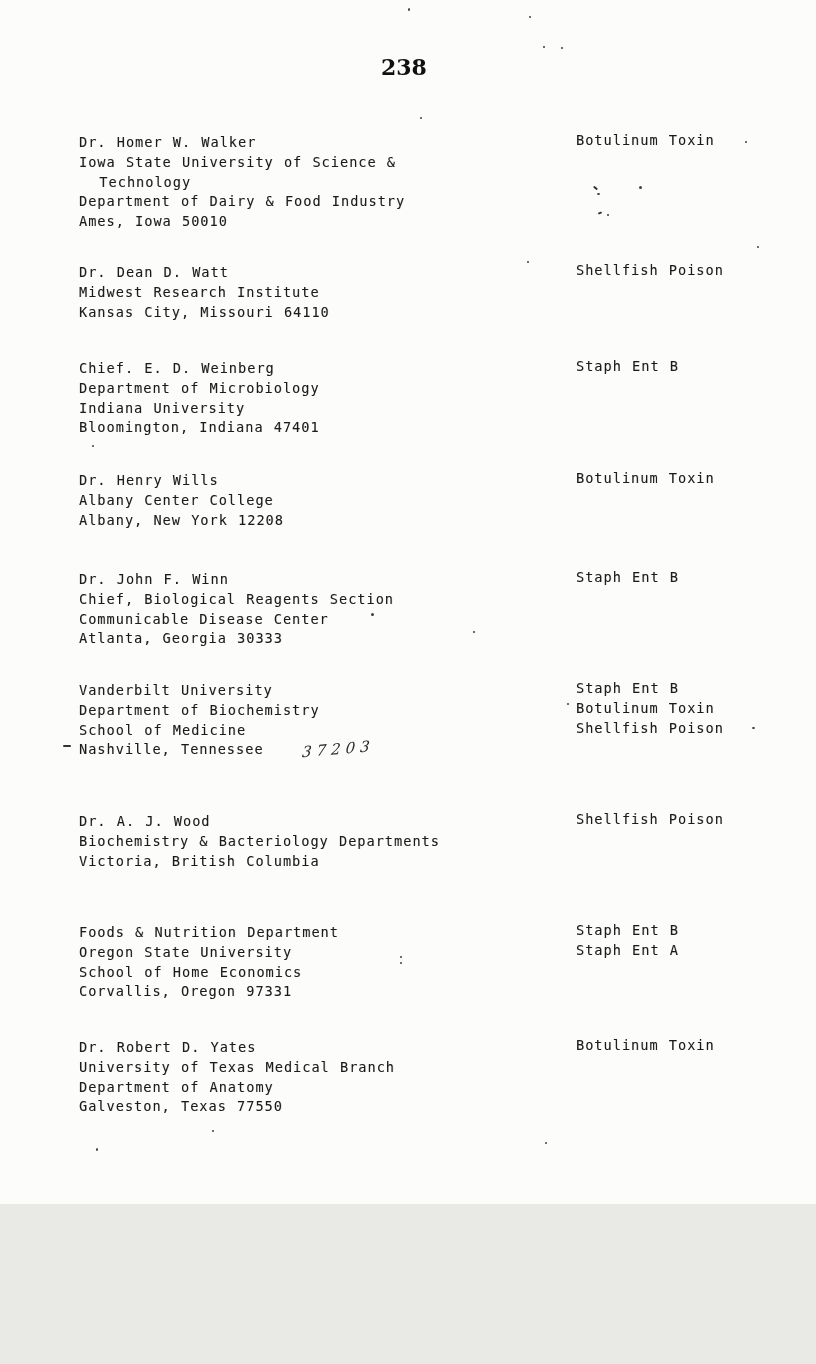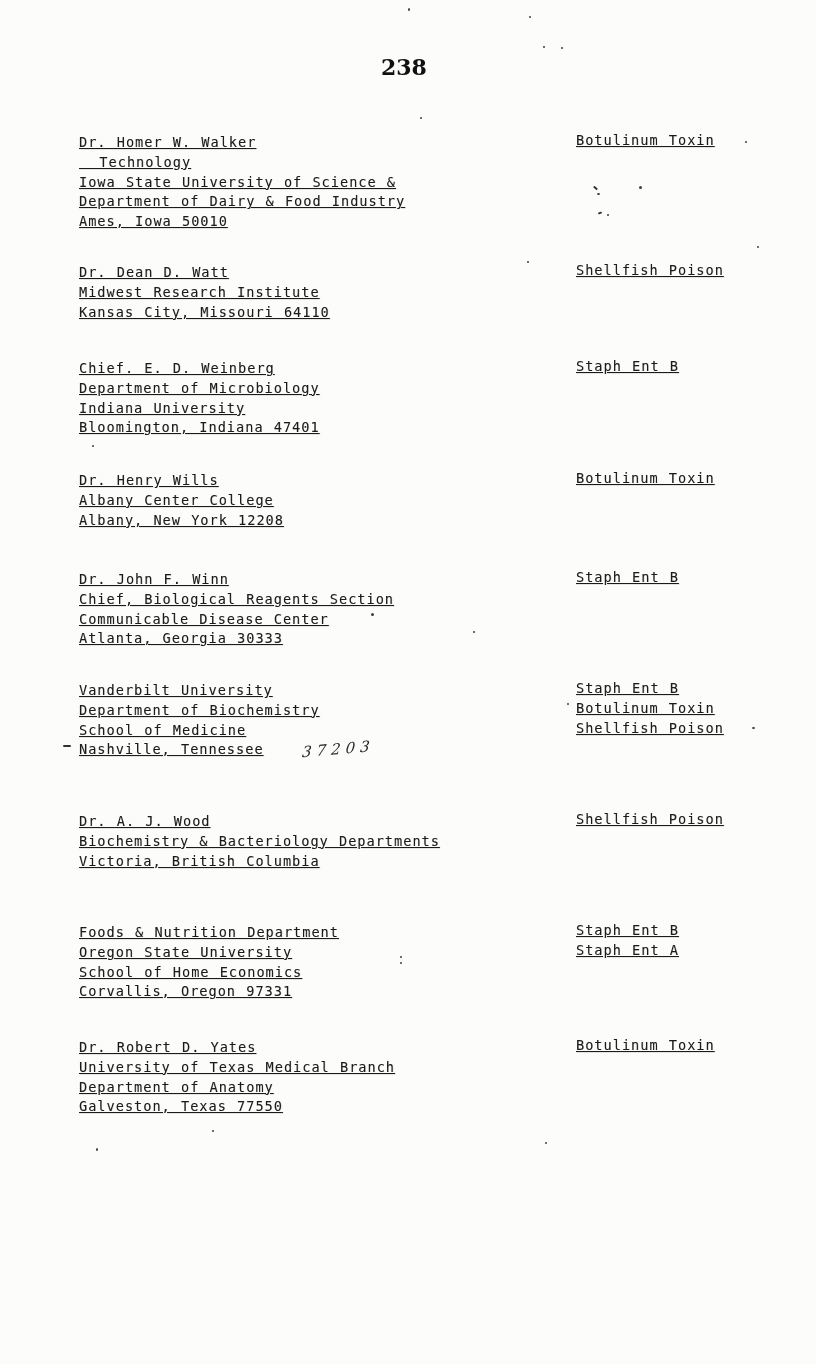--- a/index.html
+++ b/index.html
@@ -1,19 +1,19 @@
 <!DOCTYPE html>
 <html><head>
 <meta charset="utf-8">
 <style>
   html, body { margin: 0; padding: 0; background: #e9e9e6; }
   .page {
     position: relative;
     width: 816px;
-    height: 1364px;
+    height: 1204px;
     margin: 0 auto;
     background: #fcfcfb;
     overflow: hidden;
     font-family: "DejaVu Sans Mono", monospace;
     color: #1b1b1b;
   }
   .page-number {
     position: absolute;
     left: 381px;
     top: 54px;
@@ -28,21 +28,20 @@
   .entry .col { position: absolute; top: 0; }
   .entry .left  { left: 79px; }
   .entry .right { left: 576px; top: -2px; }
   .line {
     font-size: 13.5px;
     line-height: 19.8px;
     letter-spacing: 1.05px;
     word-spacing: 1px;
     white-space: pre;
     text-shadow: 0.4px 0.4px 0 rgba(25,25,25,0.28);
-    text-decoration: underline;
   }
   .hand {
     font-family: "DejaVu Serif", serif;
     font-style: italic;
     display: inline-block;
     transform: rotate(-5deg) skewX(-10deg);
     margin-left: 38px;
     font-size: 15px;
     letter-spacing: 5px;
     color: #2a2a2a;
@@ -66,22 +65,22 @@
 <body>
 
 <div class="page">
 
   <div class="page-number">238</div>
 
   <div>
       <div class="entry" style="top: 133px;">
         <div class="col left">
           <div class="line">Dr. Homer W. Walker</div>
+          <div class="line">Iowa State University of Science &amp;</div>
           <div class="line">  Technology</div>
-          <div class="line">Iowa State University of Science &amp;</div>
           <div class="line">Department of Dairy &amp; Food Industry</div>
           <div class="line">Ames, Iowa 50010</div>
         </div>
         <div class="col right">
           <div class="line">Botulinum Toxin</div>
         </div>
       </div>
       <div class="entry" style="top: 263px;">
         <div class="col left">
           <div class="line">Dr. Dean D. Watt</div>

